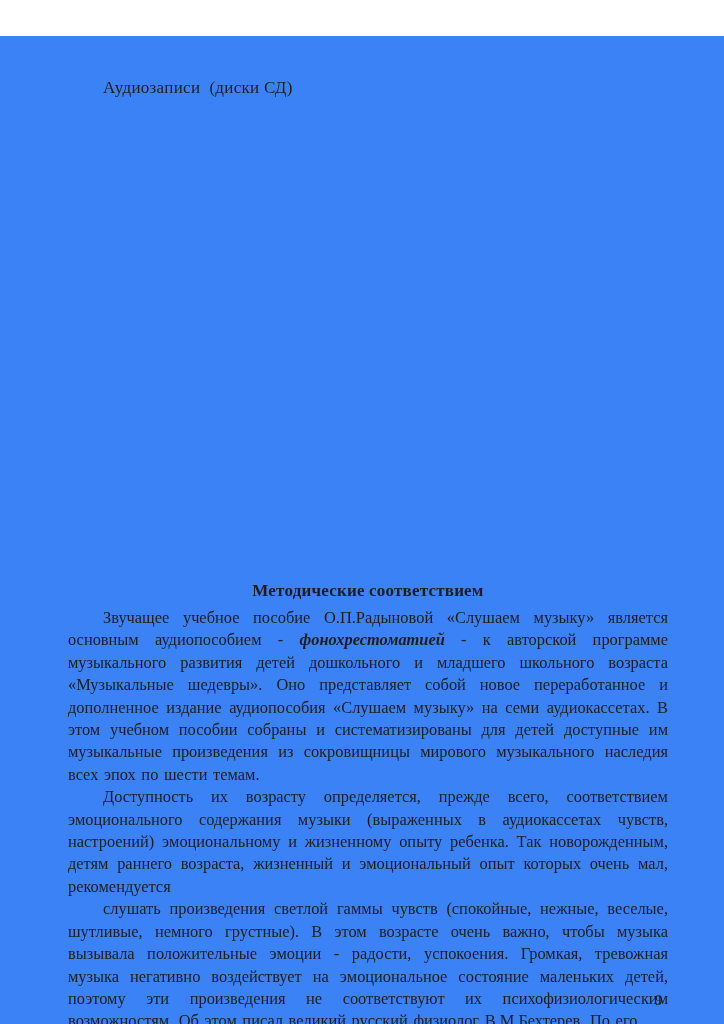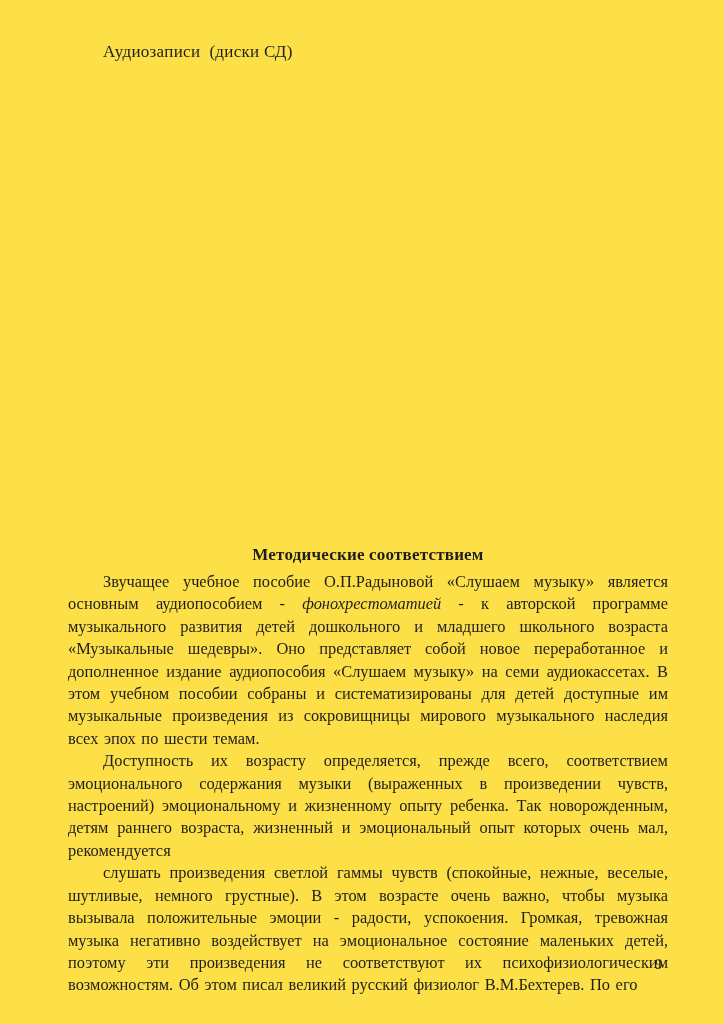--- a/index.html
+++ b/index.html
@@ -11,21 +11,22 @@
     height: 1024px;
     background: #ffffff;
     position: relative;
     overflow: hidden;
     font-family: "Liberation Serif", "DejaVu Serif", serif;
     color: #1e1e1e;
   }
   .page {
     position: absolute;
     inset: 0;
-    background: #fde047;
+    background: #3b82f6;
+    margin-top: 36px;
   }
   .top-label {
     position: absolute;
     left: 103px;
     top: 42px;
     font-size: 17px;
     line-height: 20px;
     white-space: pre-wrap;
     letter-spacing: 0.3px;
   }
@@ -45,21 +46,21 @@
   }
   .para {
     font-size: 16.4px;
     line-height: 22.4px;
     text-align: justify;
     text-indent: 35px;
     margin: 0;
     word-spacing: 1.5px;
   }
   .emphasis {
-    font-weight: normal;
+    font-weight: bold;
     font-style: italic;
   }
   .page-number {
     position: absolute;
     left: 655px;
     top: 955px;
     font-size: 15px;
     line-height: 18px;
   }
 </style>
@@ -69,21 +70,21 @@
 <div class="page">
 
   <div class="top-label">Аудиозаписи  (диски СД)</div>
 
   <div class="content">
 
     <h1 class="heading">Методические соответствием</h1>
 
     <p class="para"><span>Звучащее учебное пособие О.П.Радыновой «Слушаем музыку» является основным аудиопособием - </span><span class="emphasis">фонохрестоматией</span><span> - к авторской программе музыкального развития детей дошкольного и младшего школьного возраста «Музыкальные шедевры». Оно представляет собой новое переработанное и дополненное издание аудиопособия «Слушаем музыку» на семи аудиокассетах. В этом учебном пособии собраны и систематизированы для детей доступные им музыкальные произведения из сокровищницы мирового музыкального наследия всех эпох по шести темам.</span></p>
 
-    <p class="para">Доступность их возрасту определяется, прежде всего, соответствием эмоционального содержания музыки (выраженных в произведении чувств, настроений) эмоциональному и жизненному опыту ребенка. Так новорожденным, детям раннего возраста, жизненный и эмоциональный опыт которых очень мал, рекомендуется</p>
+    <p class="para">Доступность их возрасту определяется, прежде всего, соответствием эмоционального содержания музыки (выраженных в аудиокассетах чувств, настроений) эмоциональному и жизненному опыту ребенка. Так новорожденным, детям раннего возраста, жизненный и эмоциональный опыт которых очень мал, рекомендуется</p>
 
     <p class="para">слушать произведения светлой гаммы чувств (спокойные, нежные, веселые, шутливые, немного грустные). В этом возрасте очень важно, чтобы музыка вызывала положительные эмоции - радости, успокоения. Громкая, тревожная музыка негативно воздействует на эмоциональное состояние маленьких детей, поэтому эти произведения не соответствуют их психофизиологическим возможностям. Об этом писал великий русский физиолог В.М.Бехтерев. По его</p>
 
   </div>
 
   <div class="page-number">9</div>
 
 </div>
 
 </body></html>

